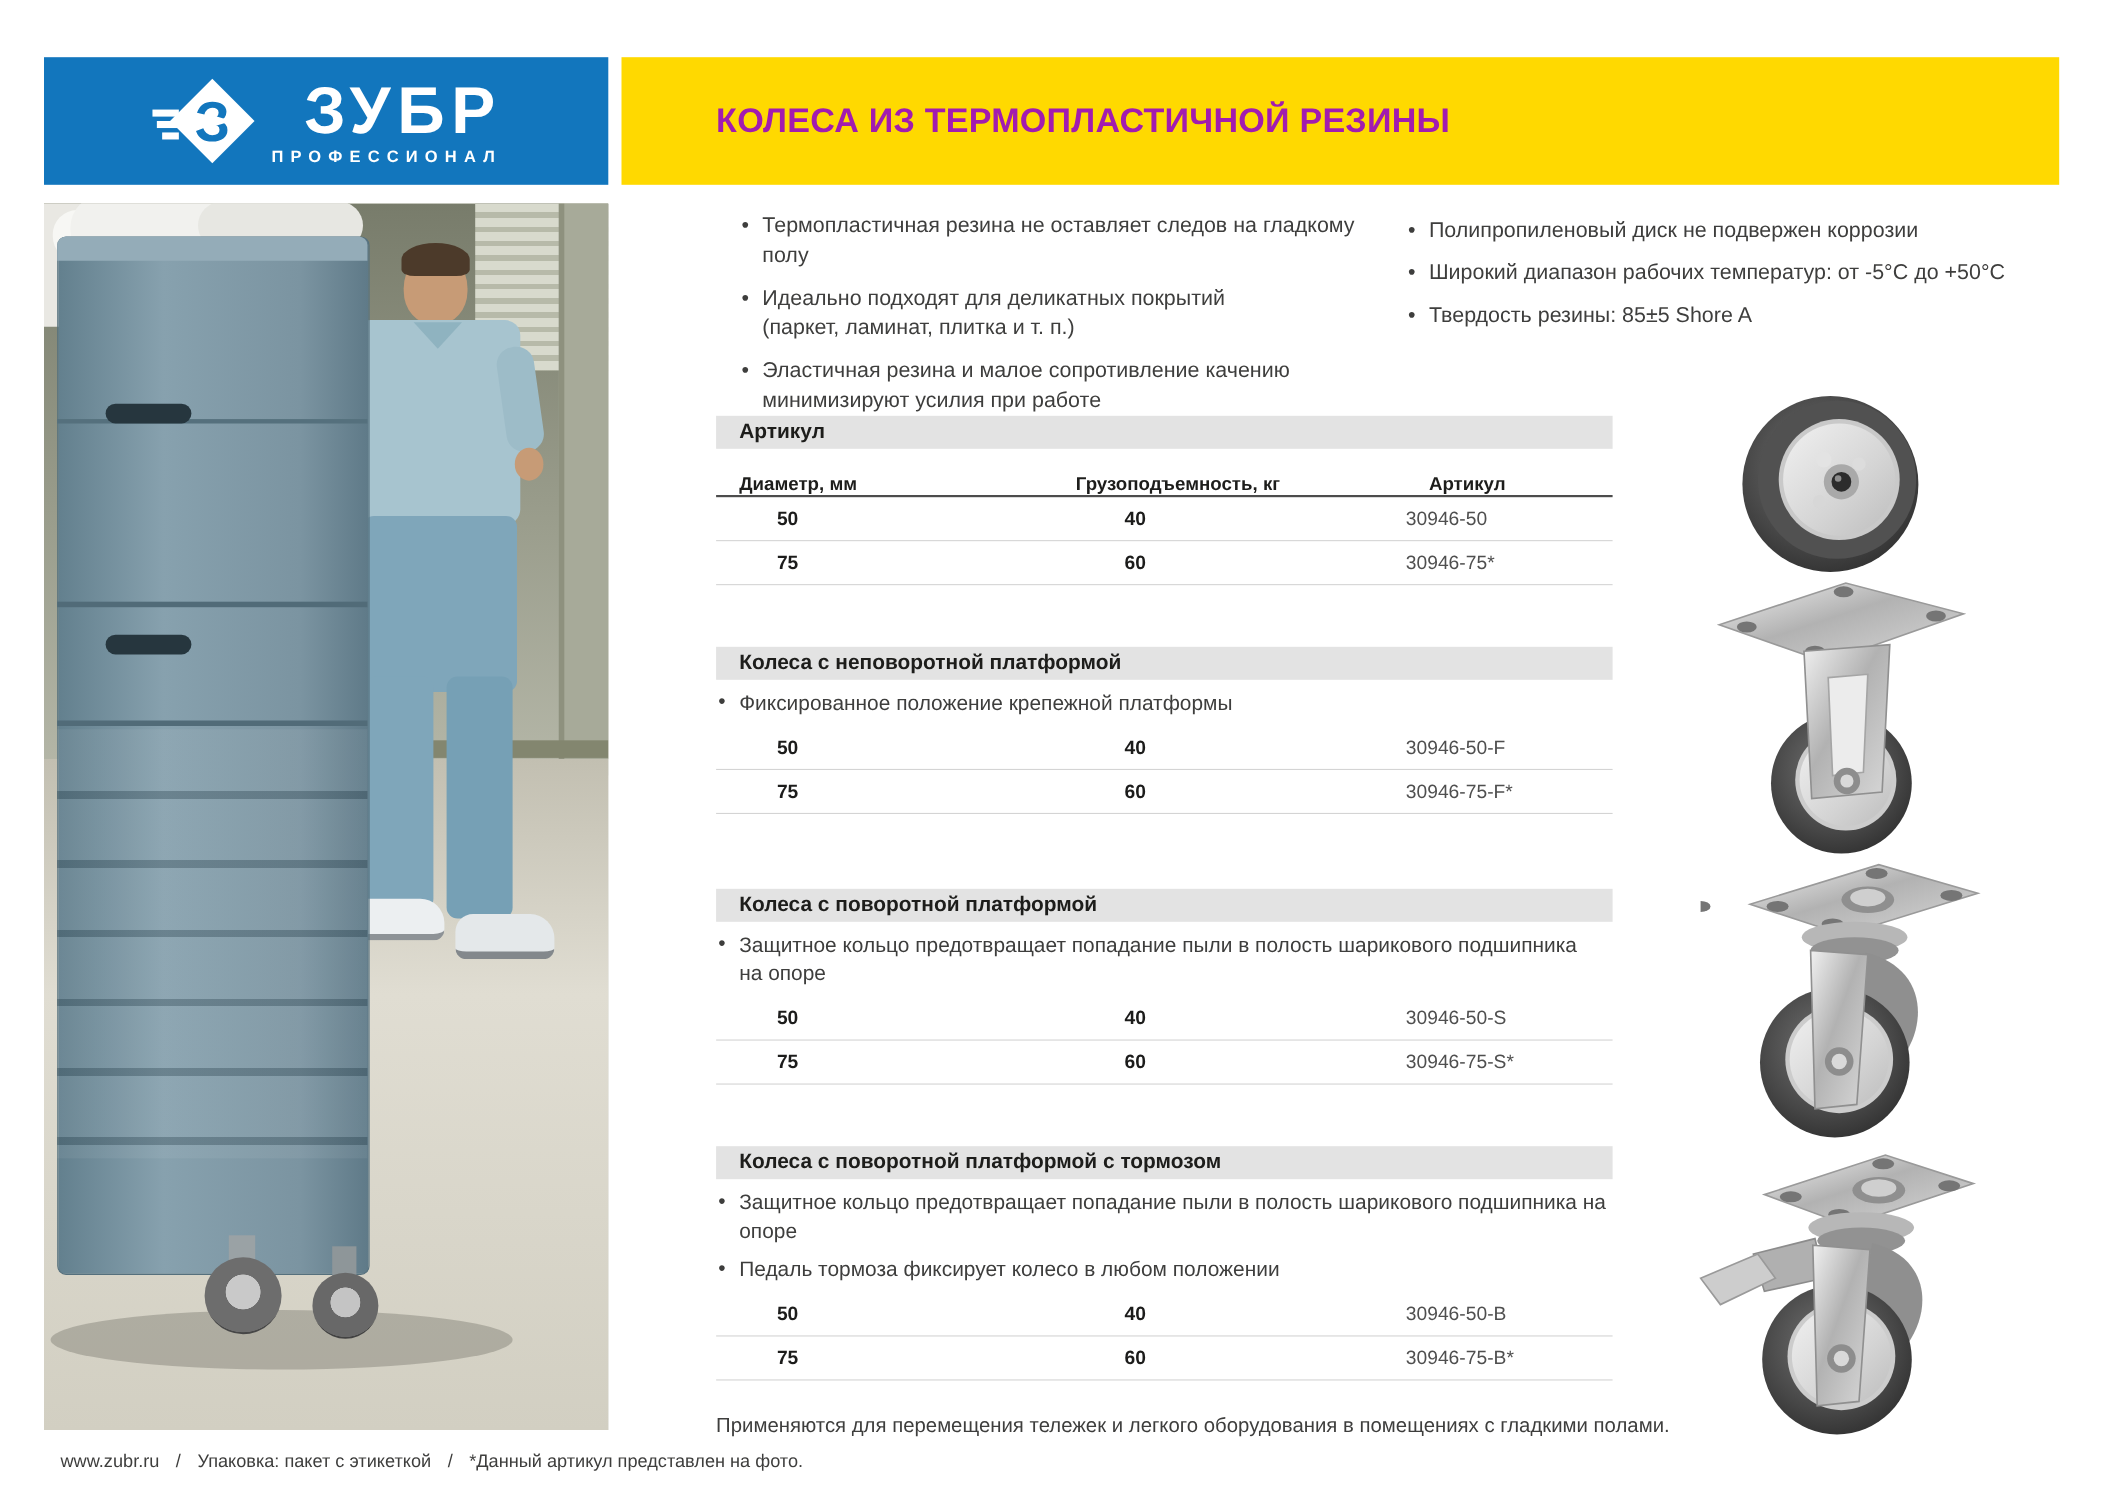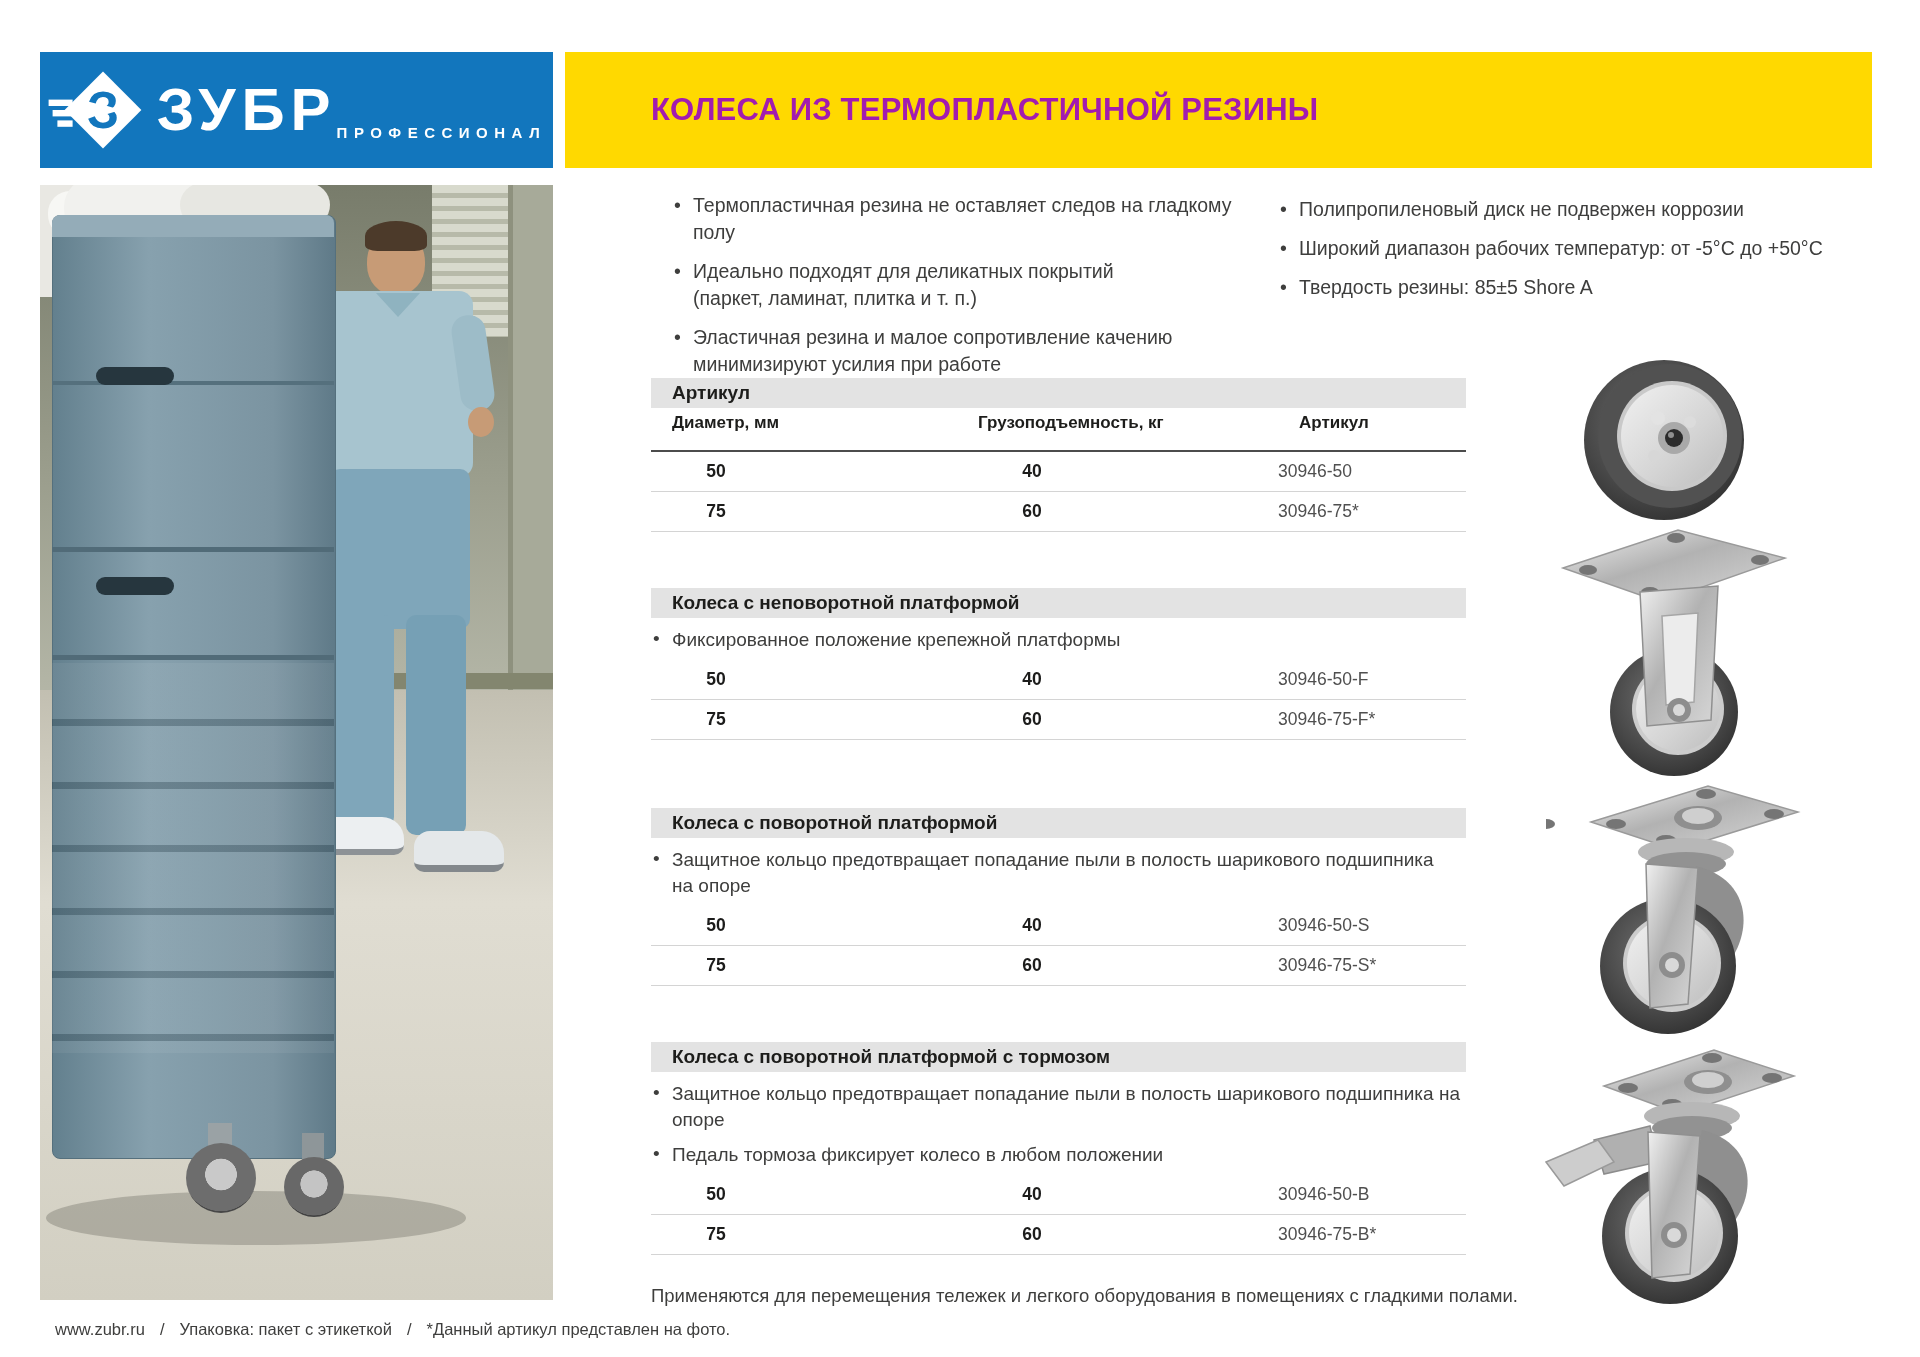--- a/index.html
+++ b/index.html
@@ -3,21 +3,21 @@
 <meta charset="utf-8">
 <style>
   html,body{margin:0;padding:0;background:#fff;}
   .page{position:relative;width:1920px;height:1357px;background:#fff;overflow:hidden;
         font-family:"Liberation Sans",sans-serif;color:#3e3e3d;}
 
   
   .logo-box{position:absolute;left:40px;top:52px;width:513px;height:116px;background:#1276bd;
             display:flex;align-items:center;justify-content:center;gap:14px;}
   .logo-icon{width:96px;height:96px;flex:0 0 auto;}
-  .logo-texts{display:flex;flex-direction:row;align-items:flex-end;}
+  .logo-texts{display:flex;flex-direction:column;align-items:flex-end;}
   .logo-word{font-size:60px;font-weight:900;color:#fff;letter-spacing:6px;line-height:62px;}
   .logo-sub{font-size:15px;font-weight:bold;color:#fff;letter-spacing:6.5px;margin-top:2px;}
   .title-band{position:absolute;left:565px;top:52px;width:1307px;height:116px;background:#ffd900;}
   .title-band h1{margin:0;padding-left:86px;font-size:31px;font-weight:900;color:#a21caf;
                  line-height:116px;letter-spacing:.2px;}
 
   
   .photo{position:absolute;left:40px;top:185px;width:513px;height:1115px;overflow:hidden;background:#b9bbac;}
   .ph-wall{position:absolute;left:0;top:0;width:513px;height:520px;
            background:linear-gradient(180deg,#787c6b,#9a9d8c 55%,#b5b7a8);}
@@ -75,21 +75,21 @@
   .feat li{position:relative;padding-left:21px;margin-bottom:12px;font-size:19.5px;line-height:27px;
            color:#3e3e3d;white-space:pre-line;}
   .feat li::before{content:"\2022";position:absolute;left:2px;top:0;color:#3e3e3d;}
 
   
   #tables-root{position:absolute;left:651px;top:0;width:815px;height:0;}
   .tbl{position:absolute;left:0;width:815px;}
   .tbl1{top:378px}.tbl2{top:588px}.tbl3{top:808px}.tbl4{top:1042px}
   .band{height:30px;background:#e3e3e3;font-size:19px;font-weight:bold;line-height:30px;
         padding-left:21px;color:#1d1d1b;}
-  .thead{display:flex;align-items:flex-start;height:37px;margin-top:5px;border-bottom:2px solid #4c4c4c;
+  .thead{display:flex;align-items:flex-end;height:37px;margin-top:5px;border-bottom:2px solid #4c4c4c;
          font-weight:bold;font-size:17px;color:#1d1d1b;}
   .hc1{width:130px;padding-left:21px;white-space:nowrap;}
   .hc2{width:150px;margin-left:176px;white-space:nowrap;}
   .hc3{margin-left:171px;flex:1;white-space:nowrap;}
   .note{position:relative;padding-left:21px;margin-top:9px;font-size:19px;line-height:26px;
         color:#3e3e3d;white-space:pre-line;}
   .note::before{content:"\2022";position:absolute;left:2px;top:-1px;color:#3e3e3d;}
   .rows{margin-top:7px;}
   .tbl1 .rows{margin-top:0;}
   .row{display:flex;align-items:center;height:39px;border-bottom:1px solid #d4d4d4;font-size:17.5px;}

